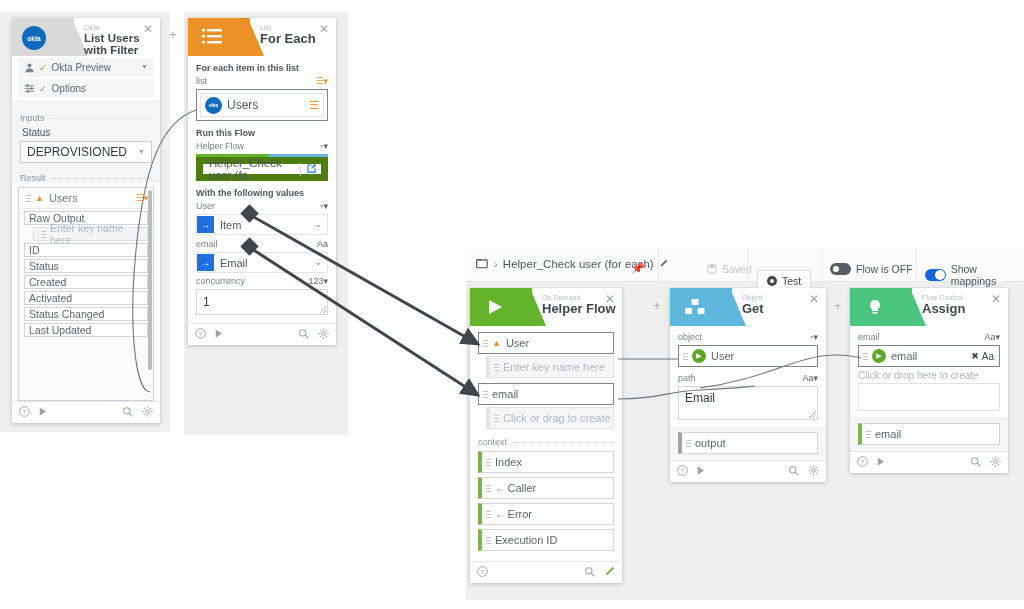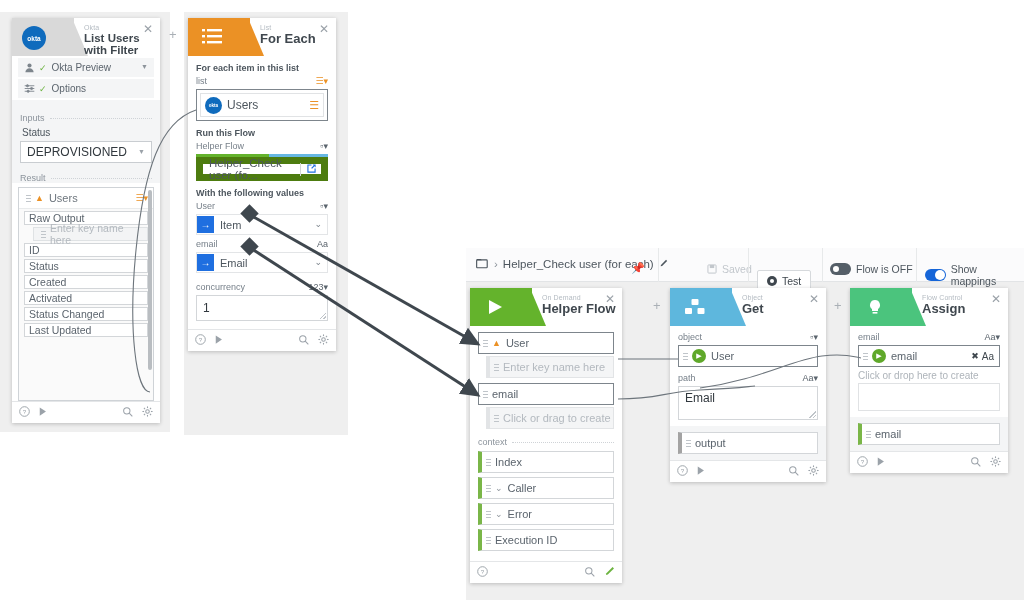--- a/index.html
+++ b/index.html
@@ -342,21 +342,21 @@
     <div class="fld-label" style="margin-top:4px;">
       <span>email</span>
       <span class="fld-type">Aa</span>
     </div>
     <div class="valrow">
       <span class="blue-sq">→</span>
       <span>Email</span>
       <span class="chev">⌄</span>
     </div>
 
-    <div class="fld-label" style="margin-top:9px;">
+    <div class="fld-label" style="margin-top:3px;">
       <span>concurrency</span>
       <span class="fld-type"><span>123</span>▾</span>
     </div>
     <div class="numbox">
       <span>1</span>
       <span style="position:absolute;right:1px;bottom:1px;width:7px;height:7px;background:linear-gradient(135deg,transparent 50%,#bfc4c9 50%,#bfc4c9 62%,transparent 62%,transparent 74%,#bfc4c9 74%,#bfc4c9 86%,transparent 86%);"></span>
     </div>
   </div>
 
   <div class="card-foot" style="margin-top:8px;">

